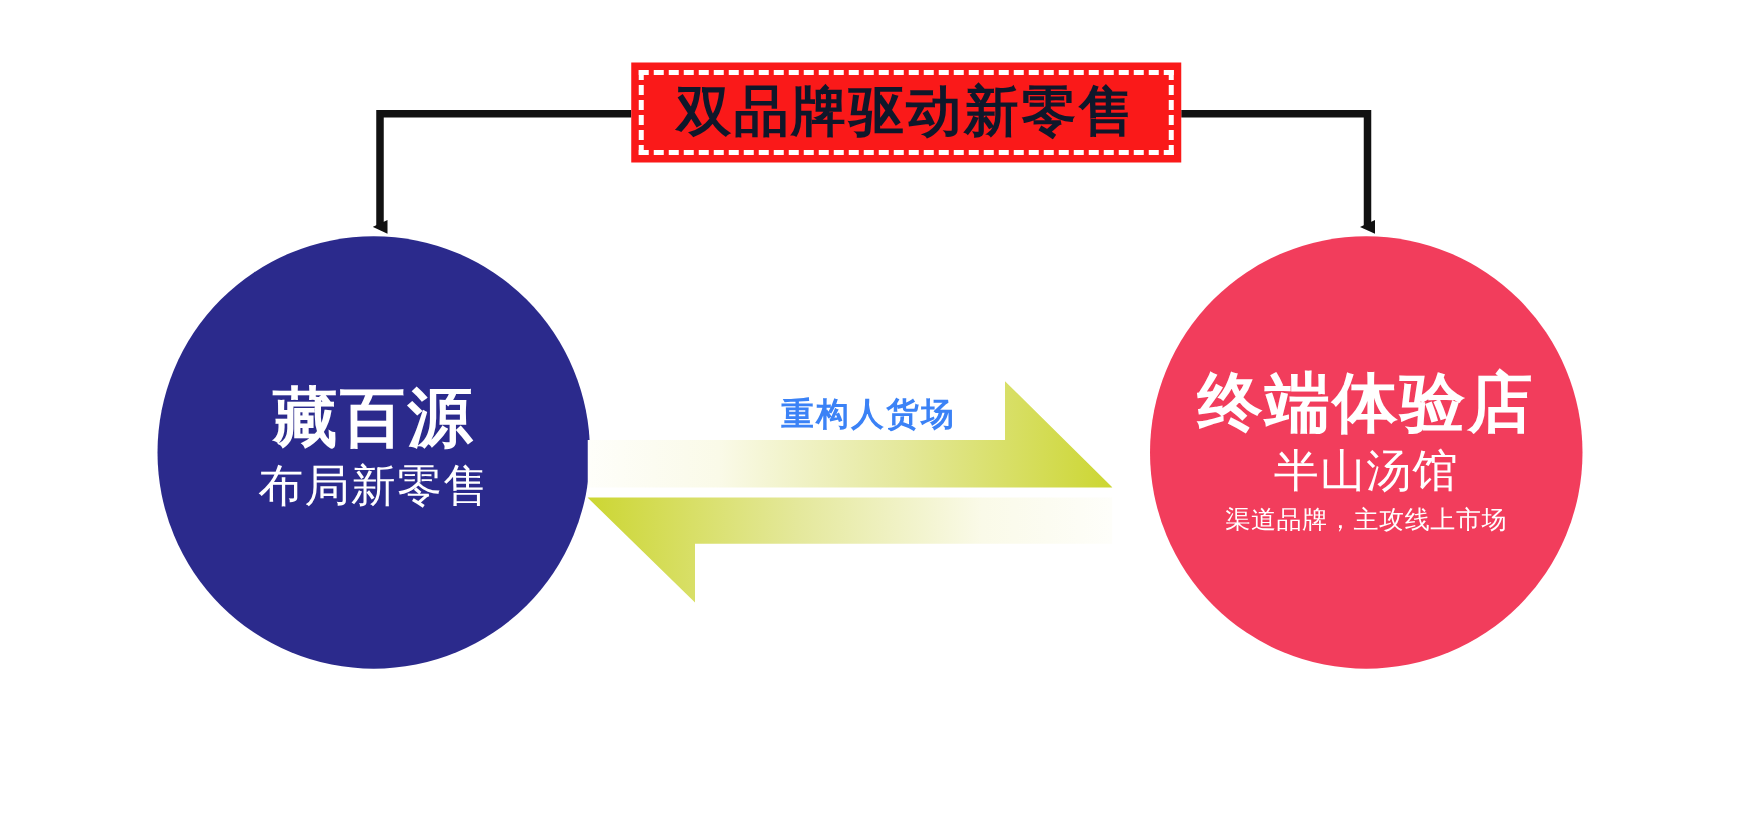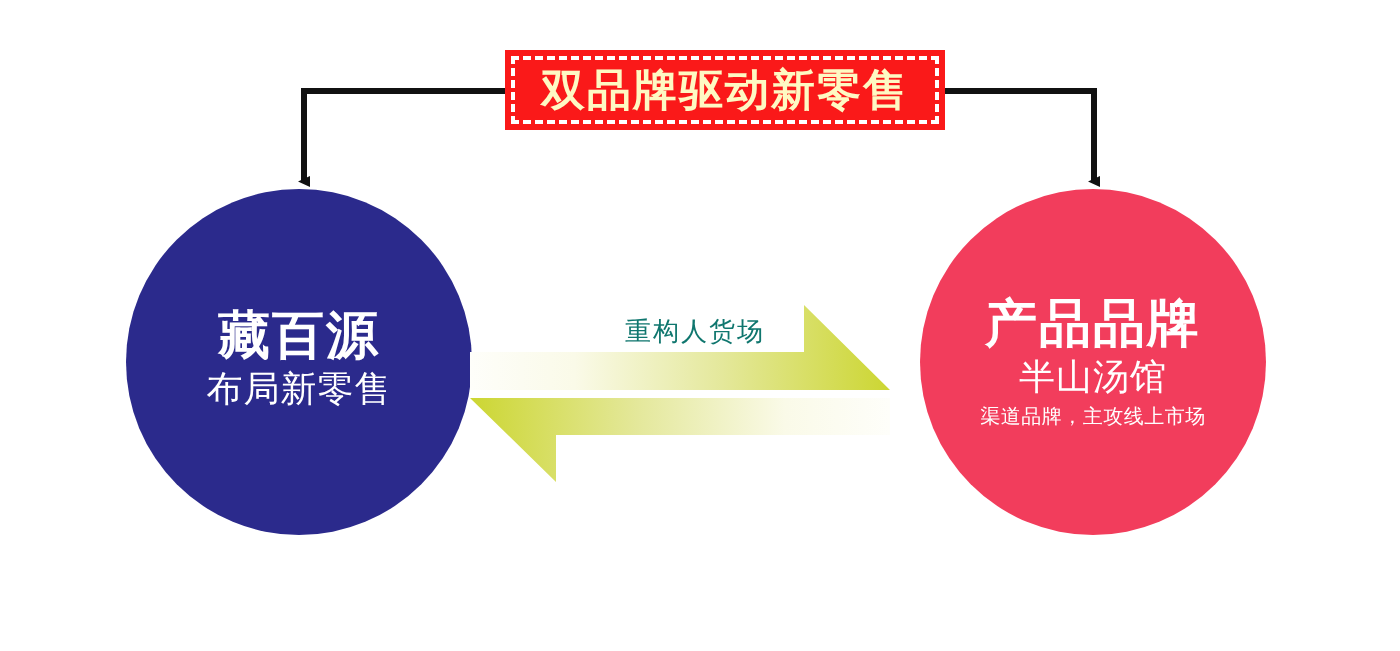--- a/index.html
+++ b/index.html
@@ -50,21 +50,21 @@
     top: 6px;
     right: 6px;
     bottom: 6px;
     border: 4px dashed #ffffff;
     box-sizing: border-box;
     pointer-events: none;
   }
   .banner-text {
     position: relative;
     z-index: 2;
-    color: #fef9c3;
+    color: #0f172a;
     font-size: 44px;
     font-weight: bold;
     letter-spacing: 2px;
     line-height: 1;
     white-space: nowrap;
   }
 
   
   .circle {
     position: absolute;
@@ -108,23 +108,23 @@
     position: absolute;
     left: 470px;
     top: 300px;
     width: 420px;
     height: 185px;
     pointer-events: none;
   }
 
   .arrow-label {
     position: absolute;
-    color: #0f766e;
+    color: #3b82f6;
     font-size: 26px;
-    font-weight: normal;
+    font-weight: bold;
     letter-spacing: 2px;
     white-space: nowrap;
     text-align: center;
     z-index: 3;
   }
   .arrow-label.top    { left: 625px; top: 314px; }
   .arrow-label.bottom { left: 625px; top: 389px; }
 </style>
 </head>
 <body>
@@ -147,21 +147,21 @@
     <div class="banner-dash"></div>
     <div class="banner-text">双品牌驱动新零售</div>
   </div>
 
   <div class="circle left">
     <div class="brand-name">藏百源</div>
     <div class="brand-type">布局新零售</div>
   </div>
 
   <div class="circle right">
-    <div class="brand-name">产品品牌</div>
+    <div class="brand-name">终端体验店</div>
     <div class="brand-type">半山汤馆</div>
     <div class="brand-desc">渠道品牌，主攻线上市场</div>
   </div>
 
   <svg id="arrows" viewBox="0 0 420 185" width="420" height="185">
     <defs>
       <linearGradient id="gradRight" x1="0" y1="0" x2="1" y2="0">
         <stop offset="0%" stop-color="#FEFEFA"></stop>
         <stop offset="25%" stop-color="#FAFAE8"></stop>
         <stop offset="60%" stop-color="#E4E89B"></stop>

